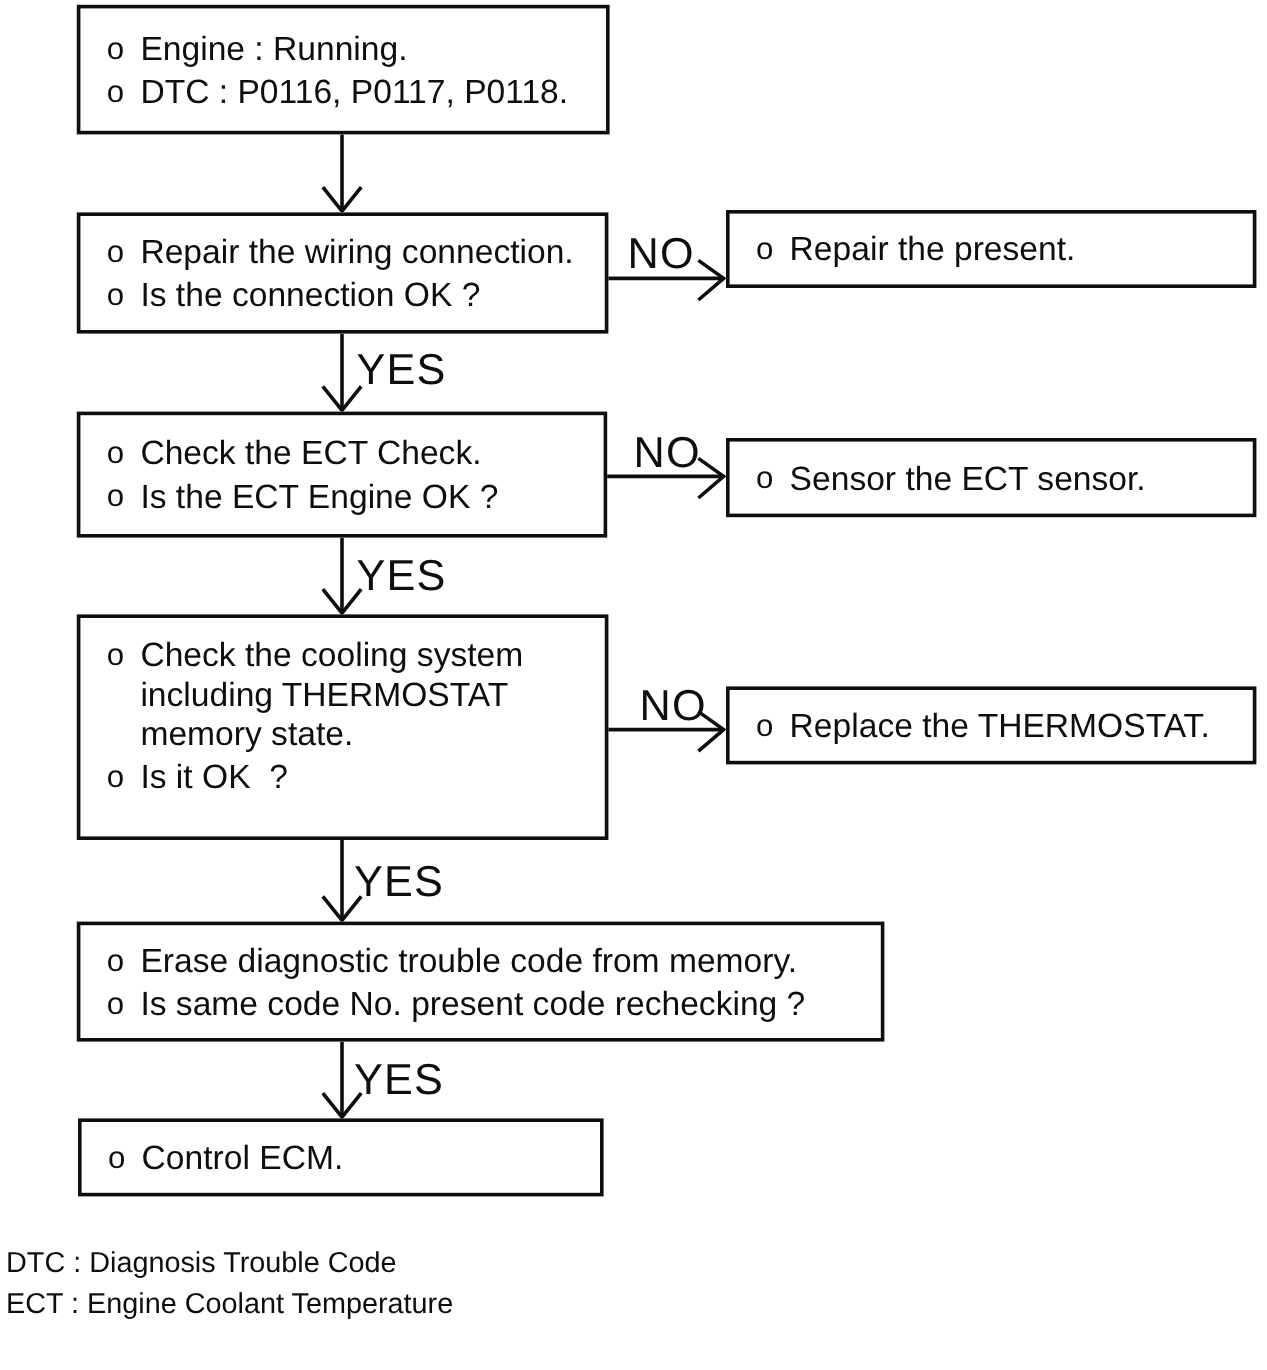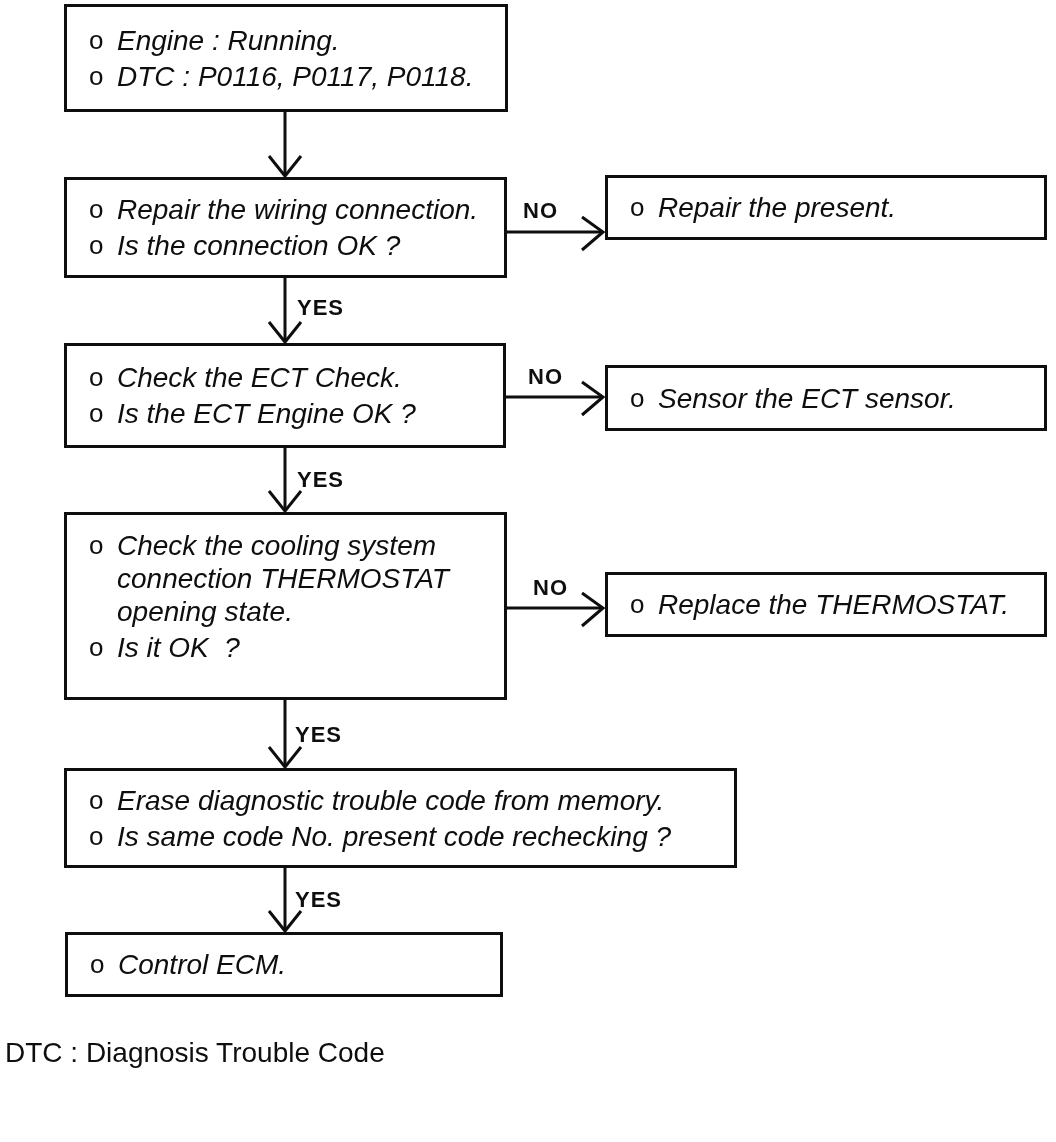--- a/index.html
+++ b/index.html
@@ -50,34 +50,32 @@
   .bullet .marker {
     flex: none;
     width: 34px;
     padding-left: 6px;
     box-sizing: border-box;
     font-size: 26px;
   }
   .bullet .text {
     flex: 1;
     white-space: pre-wrap;
-    font-style: italic;
   }
   .flow-label {
     position: absolute;
-    font-size: 22px;
+    font-size: 36px;
     line-height: 30px;
     letter-spacing: 1px;
-    font-weight: bold;
   }
   .legend {
     position: absolute;
     left: 5px;
     top: 1036px;
-    font-size: 28px;
+    font-size: 24px;
     line-height: 34px;
   }
   .legend div { white-space: pre; }
 </style>
 </head>
 <body>
 
 <div class="canvas">
 
   <svg class="arrow-layer" width="1056" height="1142" viewBox="0 0 1056 1142" stroke="#0e0e0e" stroke-width="3" fill="none">
@@ -158,21 +156,21 @@
   <div class="node" style="left:605px; top:365px; width:442px; height:66px;">
     <div class="bullet">
       <span class="marker">o</span>
       <span class="text">Sensor the ECT sensor.</span>
     </div>
   </div>
 
   <div class="node top-align" style="left:64px; top:512px; width:443px; height:188px;">
     <div class="bullet">
       <span class="marker">o</span>
-      <span class="text">Check the cooling system connection THERMOSTAT opening state.</span>
+      <span class="text">Check the cooling system including THERMOSTAT memory state.</span>
     </div>
     <div class="bullet">
       <span class="marker">o</span>
       <span class="text">Is it OK  ?</span>
     </div>
   </div>
 
   <div class="node" style="left:605px; top:572px; width:442px; height:65px;">
     <div class="bullet">
       <span class="marker">o</span>
@@ -202,15 +200,16 @@
   <div class="flow-label" style="left:297px; top:465px;">YES</div>
   <div class="flow-label" style="left:295px; top:720px;">YES</div>
   <div class="flow-label" style="left:295px; top:885px;">YES</div>
 
   <div class="flow-label" style="left:523px; top:196px;">NO</div>
   <div class="flow-label" style="left:528px; top:362px;">NO</div>
   <div class="flow-label" style="left:533px; top:573px;">NO</div>
 
   <div class="legend">
     <div>DTC : Diagnosis Trouble Code</div>
+    <div>ECT : Engine Coolant Temperature</div>
   </div>
 
 </div>
 
 </body></html>

